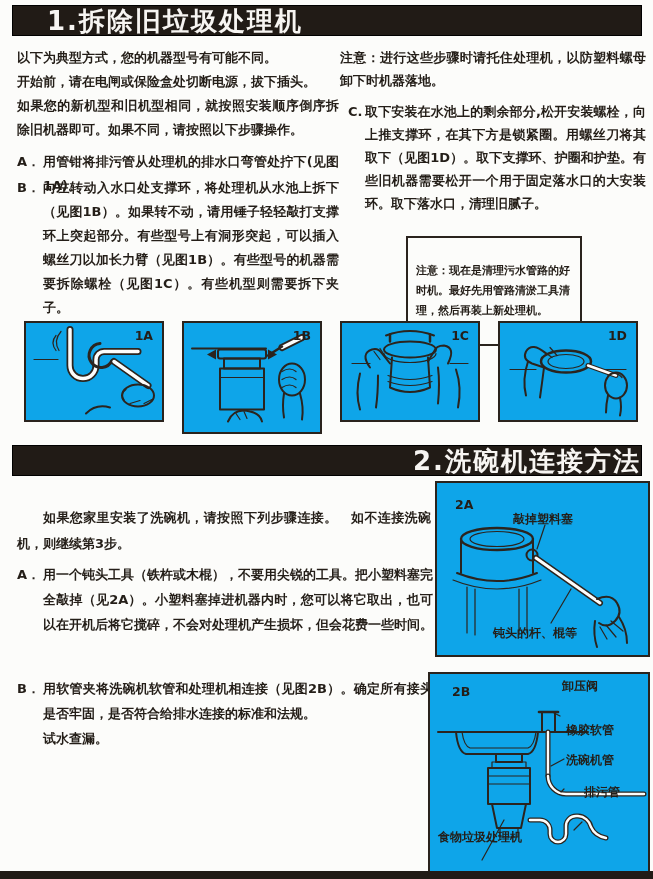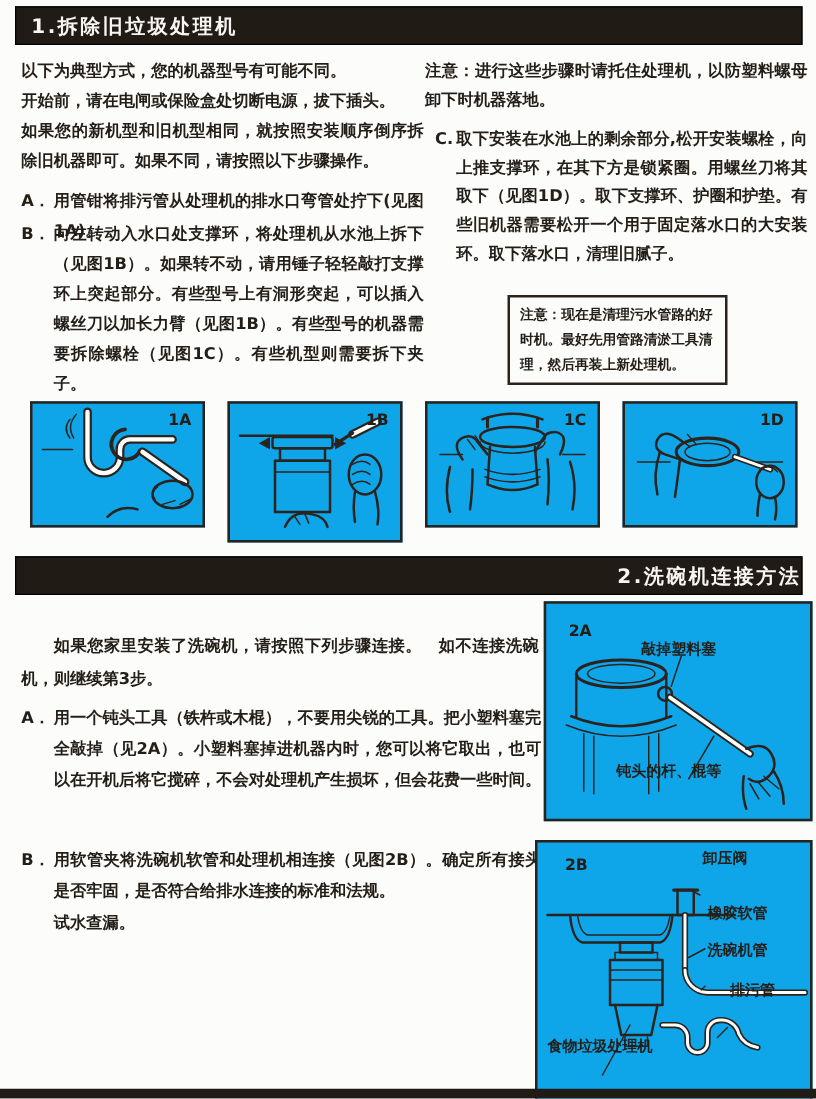--- a/index.html
+++ b/index.html
@@ -6,33 +6,33 @@
   html,body { background:#ffffff; }
   .page {
     position:relative; width:653px; height:879px;
     background:#fcfcfa; overflow:hidden;
     font-family:"DejaVu Sans","Liberation Sans",sans-serif;
     color:#241e18; font-weight:700;
   }
   .banner {
     position:absolute; left:12px; width:630px; height:31px;
     background:#211b16; color:#f7f5f2;
-    font-size:16px; line-height:30px; padding-left:12px;
+    font-size:26px; line-height:30px; padding-left:34px;
     letter-spacing:2px; border:1px solid #000;
   }
   .txt { font-size:13px; line-height:24px; text-align:justify; }
   .para { position:absolute; }
   .step { position:absolute; display:flex; }
   .step .mk { flex:none; width:26px; }
   .step .mk.sm { width:17px; }
   .step .tx { flex:1; white-space:pre-line; text-align:justify; }
   .note-box {
     position:absolute; left:406px; top:236px; width:176px;
-    border:2px solid #2a231d; padding:4px 8px;
-    font-size:11px; line-height:20px;
+    border:2px solid #2a231d; padding:23px 8px;
+    font-size:11px; line-height:20px;font-family:Liberation Mono, monospace;
   }
   .fig { position:absolute; border:2px solid #2a231d; background:#0ea5e9; }
   .fig .lbl { position:absolute; font-size:12.5px; }
   .lbl.tr { top:5px; right:9px; }
   .lbl.tl2a { top:14px; left:18px; }
   .lbl.tl2b { top:10px; left:22px; }
   svg.draw { position:absolute; left:0; top:0; width:100%; height:100%; }
   .ln { fill:none; stroke:#2b241e; stroke-width:2; stroke-linecap:round; stroke-linejoin:round; }
   .tn { fill:none; stroke:#2b241e; stroke-width:1.2; stroke-linecap:round; stroke-linejoin:round; }
   .pb { fill:none; stroke:#2b241e; stroke-width:7; stroke-linecap:round; stroke-linejoin:round; }
@@ -180,21 +180,21 @@
       <path class="pb" d="M99,75 L163,120" style="stroke-width:6;"></path>
       <path class="pw" d="M99,75 L163,120" style="stroke-width:3;"></path>
       <path class="ln" d="M160,116 q14,-6 20,4 q6,10 -2,18 q-8,8 -16,2"></path>
       <path class="tn" d="M174,138 l12,10 M169,142 l10,12 M163,144 l7,12"></path>
       <path class="ln" d="M158,138 q-2,14 2,26 M182,134 q8,12 8,26"></path>
       <path class="tn" d="M108,42 L100,66"></path>
       <path class="tn" d="M114,140 L134,106"></path>
     </svg>
     <span class="lbl tl2a">2A</span>
     <span class="co" style="left:76px; top:28px;">敲掉塑料塞</span>
-    <span class="co" style="left:56px; top:126px;font-family:Liberation Mono, monospace;">钝头的杆、棍等</span>
+    <span class="co" style="left:56px; top:142px;font-family:Liberation Mono, monospace;">钝头的杆、棍等</span>
   </div>
 
   <div class="fig" style="left:428px; top:672px; width:222px; height:252px;">
     <svg class="draw" viewBox="0 0 218 192">
       <path class="ln" d="M8,30 h150"></path>
       <path class="ln" d="M26,30 q2,20 10,22 h62 q8,-2 10,-22"></path>
       <path class="tn" d="M32,30 q2,14 8,16 h58 q6,-2 8,-16"></path>
       <rect class="ln" x="66" y="52" width="26" height="8"></rect>
       <rect class="tn" x="62" y="60" width="34" height="6"></rect>
       <rect class="ln" x="58" y="66" width="42" height="36"></rect>

